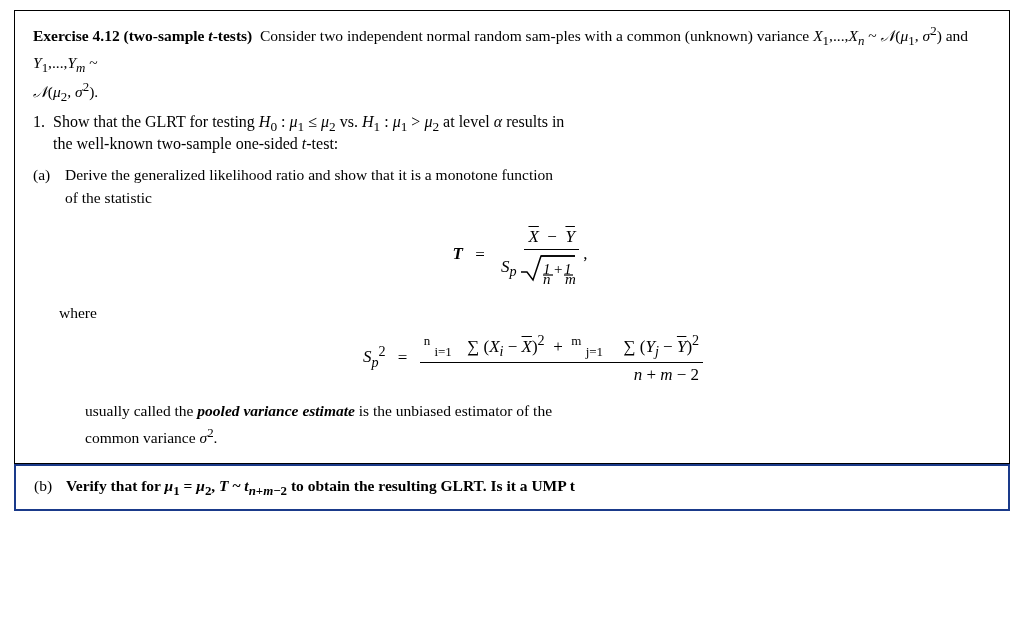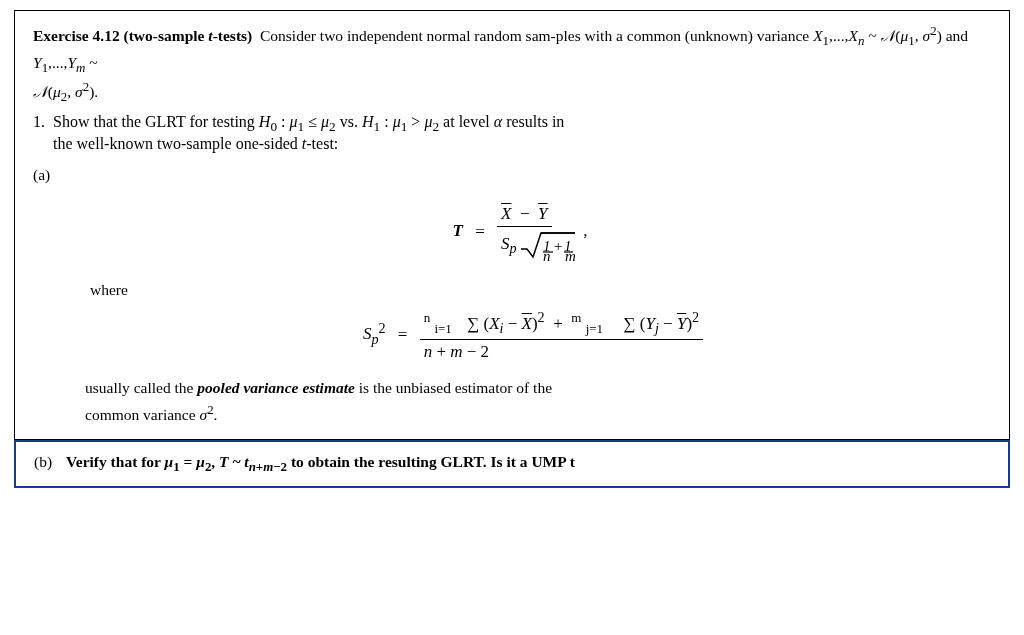--- a/index.html
+++ b/index.html
@@ -49,42 +49,41 @@
       line-height: 1.5;
     }
     .formula-block {
       text-align: center;
       margin: 18px 0 20px 0;
       font-size: 17px;
     }
     .frac {
       display: inline-flex;
       flex-direction: column;
-      align-items: flex-start;
+      align-items: flex-end;
       vertical-align: middle;
     }
     .frac .numer {
       border-bottom: 1.5px solid #000;
       padding: 0 4px 2px 4px;
       text-align: center;
       font-size: 17px;
     }
     .frac .denom {
       padding: 2px 4px 0 4px;
       text-align: center;
       font-size: 17px;
     }
     .where-section {
       margin-top: 8px;
       margin-left: 26px;
     }
     .where-text {
       font-size: 15.5px;
       margin-bottom: 10px;
-      margin-left: 31px;
     }
     .sp-formula {
       text-align: center;
       margin: 8px 0 14px 0;
       font-size: 17px;
     }
     .pooled-text {
       margin-left: 26px;
       font-size: 15.5px;
       line-height: 1.55;
@@ -118,20 +117,24 @@
         <span>
           Show that the GLRT for testing <i>H</i><sub>0</sub> : <i>μ</i><sub>1</sub> ≤ <i>μ</i><sub>2</sub> vs. <i>H</i><sub>1</sub> : <i>μ</i><sub>1</sub> &gt; <i>μ</i><sub>2</sub> at level <i>α</i> results in
           <br>the well-known two-sample one-sided <i>t</i>-test:
         </span>
       </div>
     </div>
 
     <div class="part-a">
       <div style="display:flex; gap:6px; align-items:flex-start;">
         <span class="part-label" style="min-width:26px;">(a)</span>
+        <span class="part-label">
+          Derive the generalized likelihood ratio and show that it is a monotone function<br>
+          of the statistic
+        </span>
       </div>
 
       <div class="formula-block">
         <span style="font-style:italic; font-weight:bold; font-size:17px;">T</span>
         <span style="font-size:17px; margin: 0 8px;">=</span>
         <span class="frac">
           <span class="numer">
             <span style="text-decoration:overline; font-style:italic;">X</span>
             &nbsp;−&nbsp;
             <span style="text-decoration:overline; font-style:italic;">Y</span>

